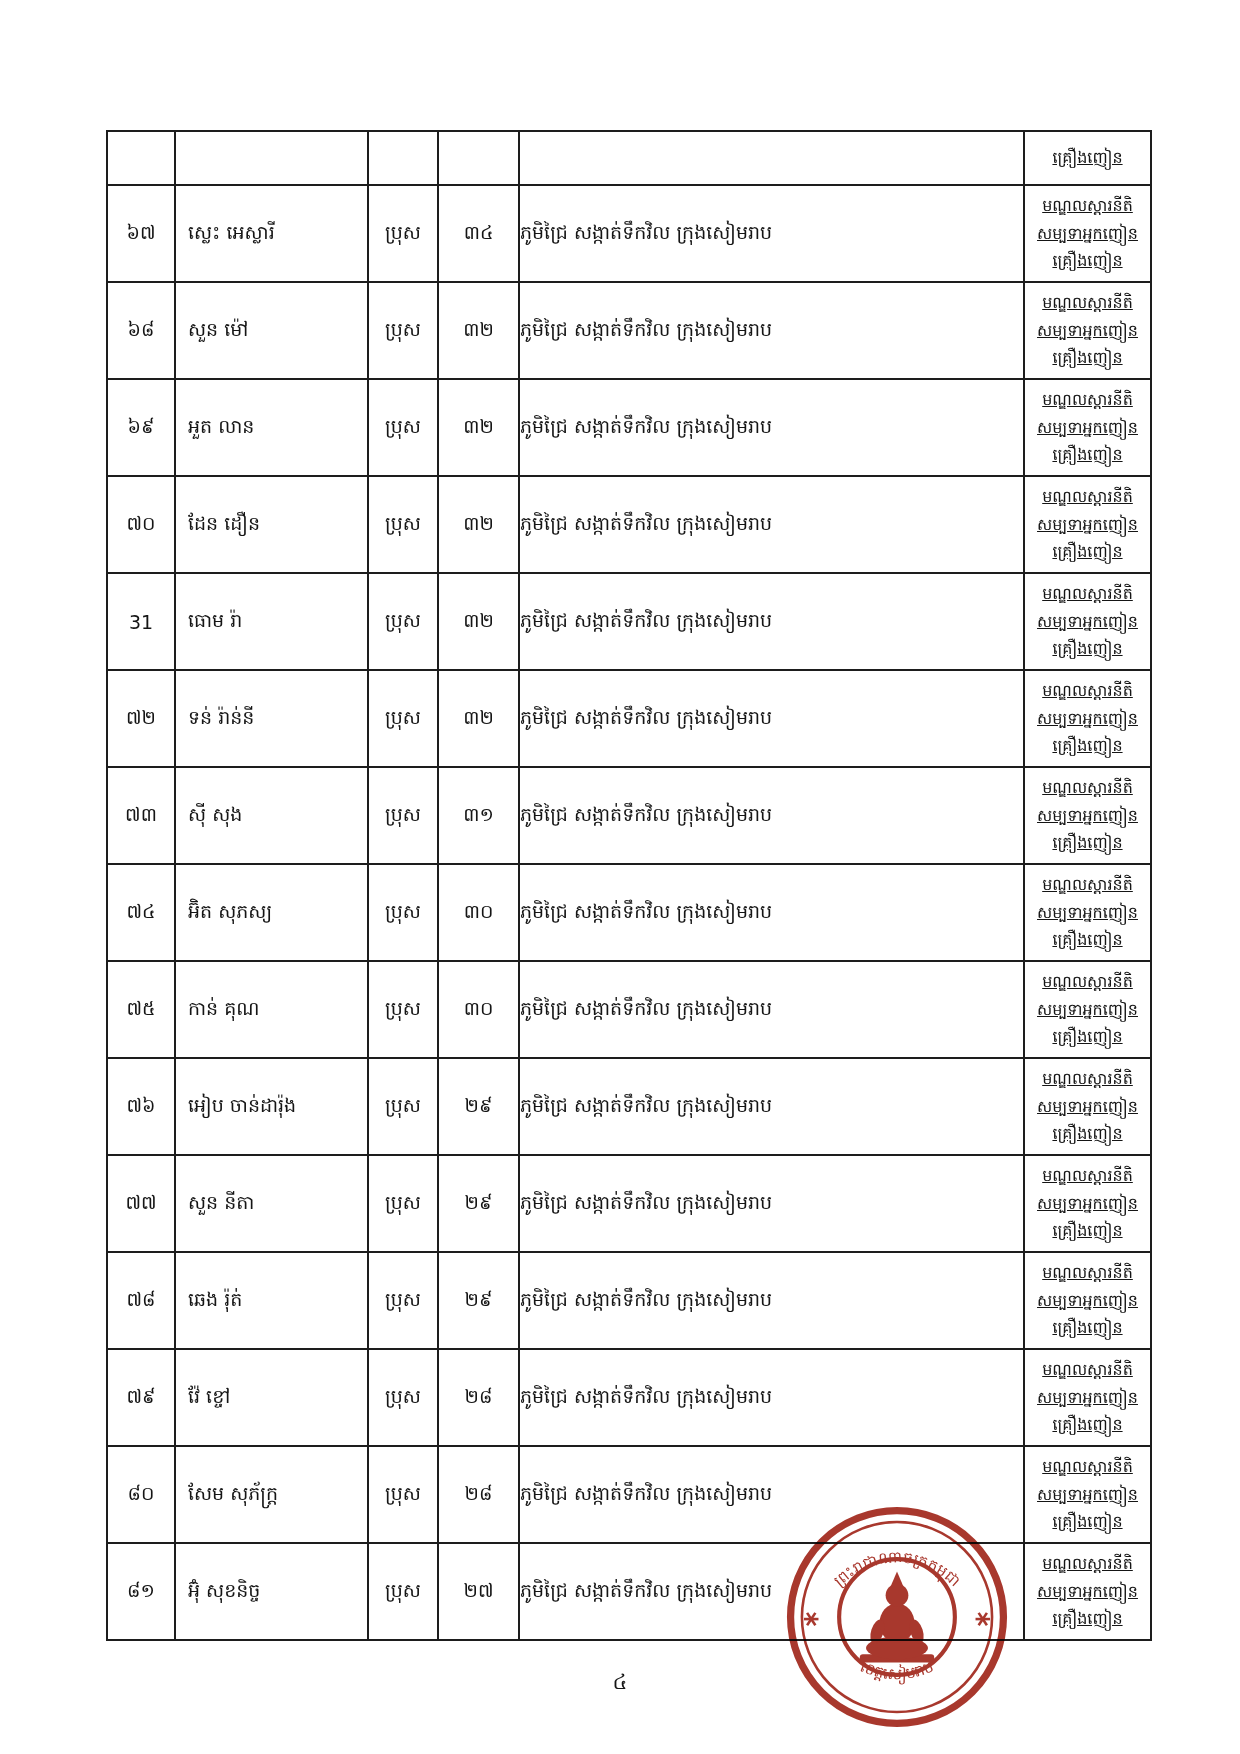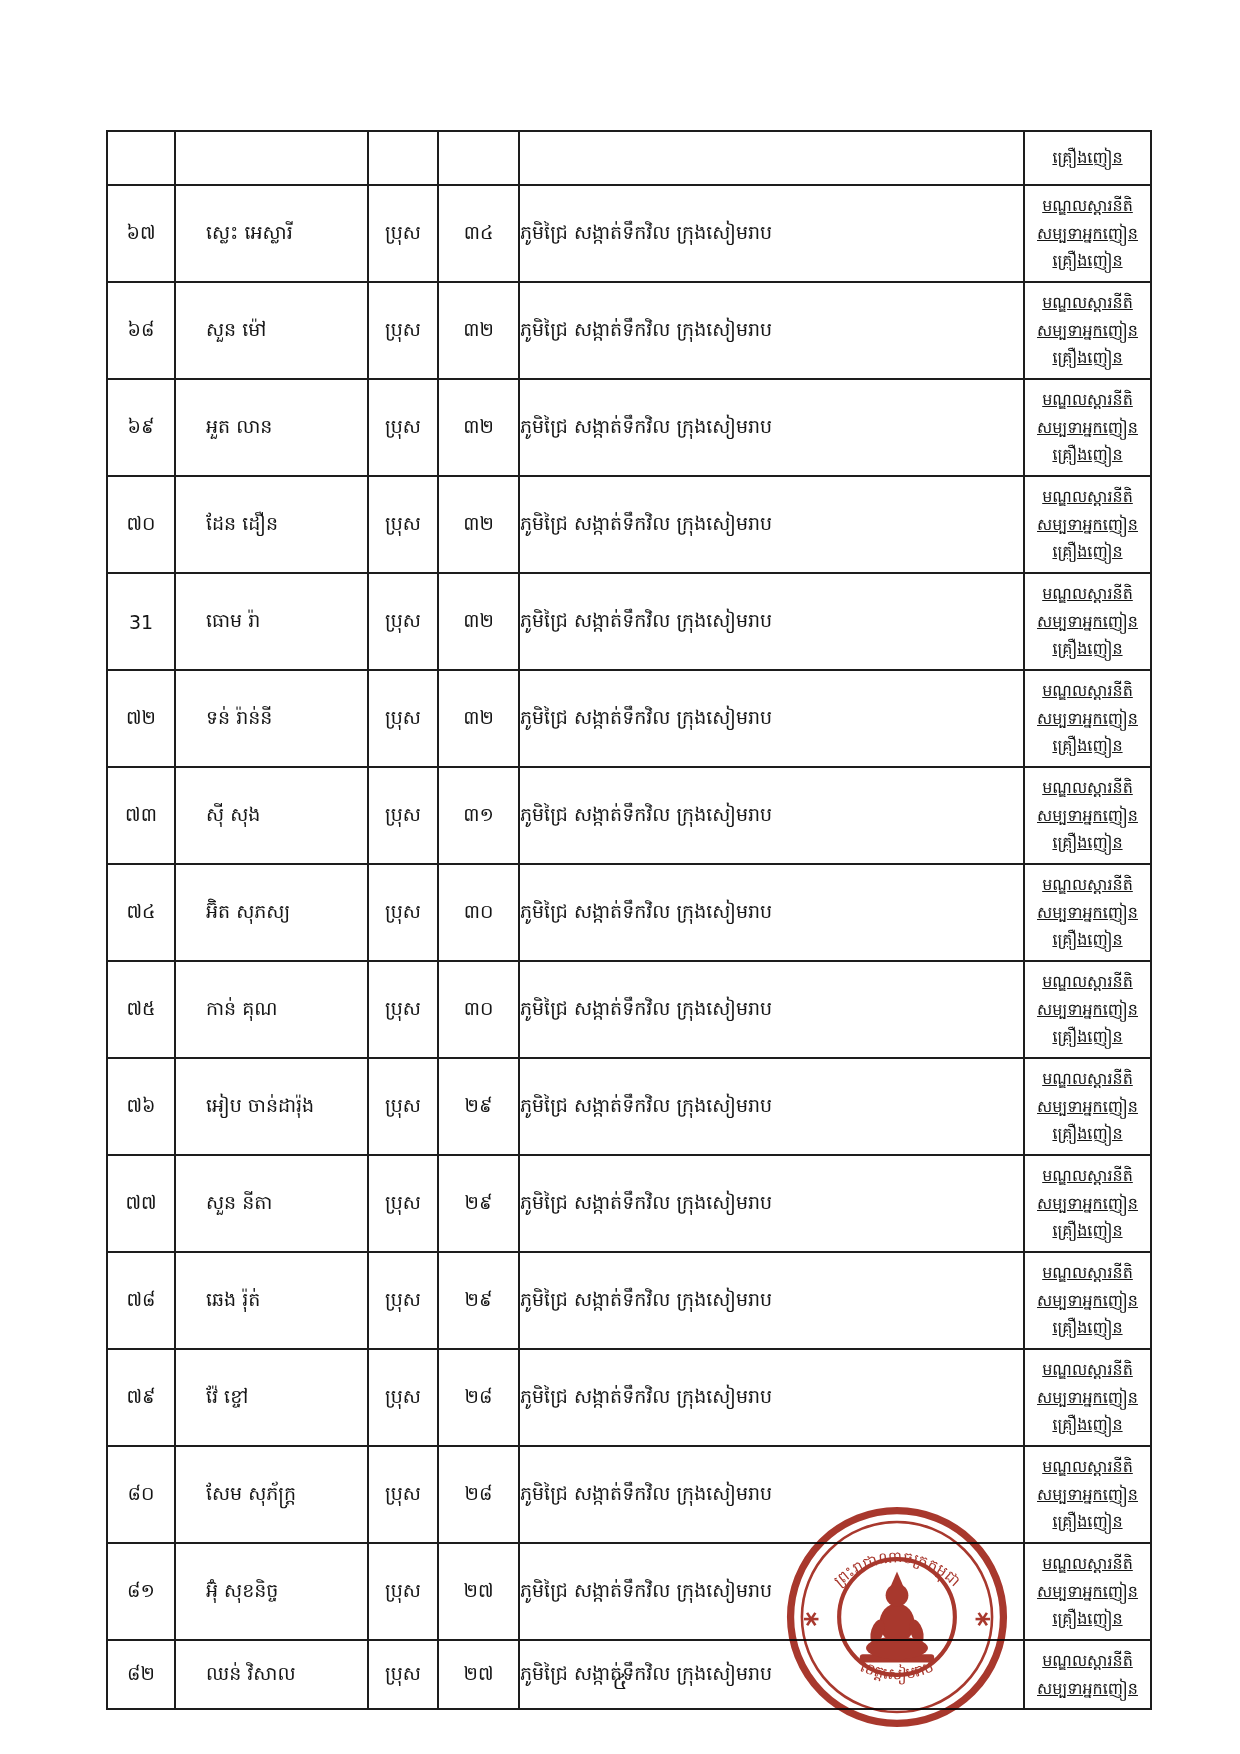--- a/index.html
+++ b/index.html
@@ -14,21 +14,21 @@
   }
   td{
     border:2px solid #1d1d1d;vertical-align:middle;
     font-size:19px;padding:2px 6px;overflow:hidden;
     color:#151515;
   }
   tr.partial td{height:44px;}
   tr.normal td{height:87px;}
   tr.last td{height:59px;}
   td.c-no{text-align:center;margin-left:24px;}
-  td.c-name{padding-left:30px;}
+  td.c-name{padding-left:12px;}
   td.c-gender{text-align:center;margin-left:31px;}
   td.c-age{text-align:center;}
   td.c-address{padding-left:0;}
   td.c-center{text-align:center;font-size:16px;line-height:1.72;padding:4px 2px;text-decoration:underline;}
   .page-number{
     position:absolute;top:1668px;left:0;width:100%;
     text-align:center;font-size:21px;color:#151515;
   }
   .stamp{
     position:absolute;left:773px;top:1493px;width:248px;height:248px;
@@ -233,31 +233,20 @@
       <td class="c-name">អ៊ុំ សុខនិច្ច</td>
       <td class="c-gender">ប្រុស</td>
       <td class="c-age">២៧</td>
       <td class="c-address">ភូមិជ្រៃ សង្កាត់ទឹកវិល ក្រុងសៀមរាប</td>
       <td class="c-center">
             <div>មណ្ឌលស្តារនីតិ</div>
             <div>សម្បទាអ្នកញៀន</div>
             <div>គ្រឿងញៀន</div>
           </td>
     </tr>
-        <tr class="last">
-      <td class="c-no">៨២</td>
-      <td class="c-name">ឈន់ វិសាល</td>
-      <td class="c-gender">ប្រុស</td>
-      <td class="c-age">២៧</td>
-      <td class="c-address">ភូមិជ្រៃ សង្កាត់ទឹកវិល ក្រុងសៀមរាប</td>
-      <td class="c-center">
-            <div>មណ្ឌលស្តារនីតិ</div>
-            <div>សម្បទាអ្នកញៀន</div>
-          </td>
-    </tr>
       </tbody>
   </table>
 
   <svg class="stamp" viewBox="0 0 240 240">
     <g stroke="#a2281d" fill="none">
       <circle cx="120" cy="120" r="103" stroke-width="7"></circle>
       <circle cx="120" cy="120" r="92" stroke-width="2.5"></circle>
       <circle cx="120" cy="120" r="56" stroke-width="4"></circle>
     </g>
     <defs>

